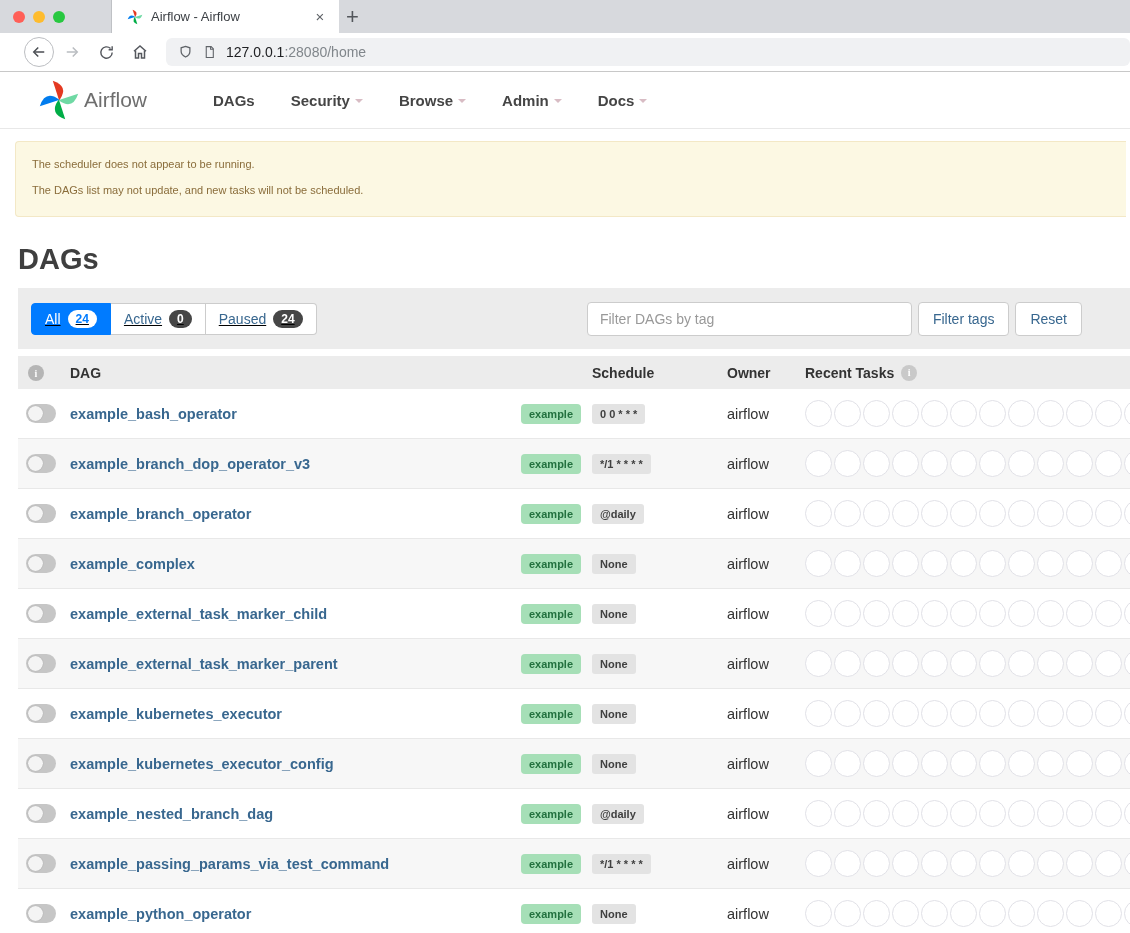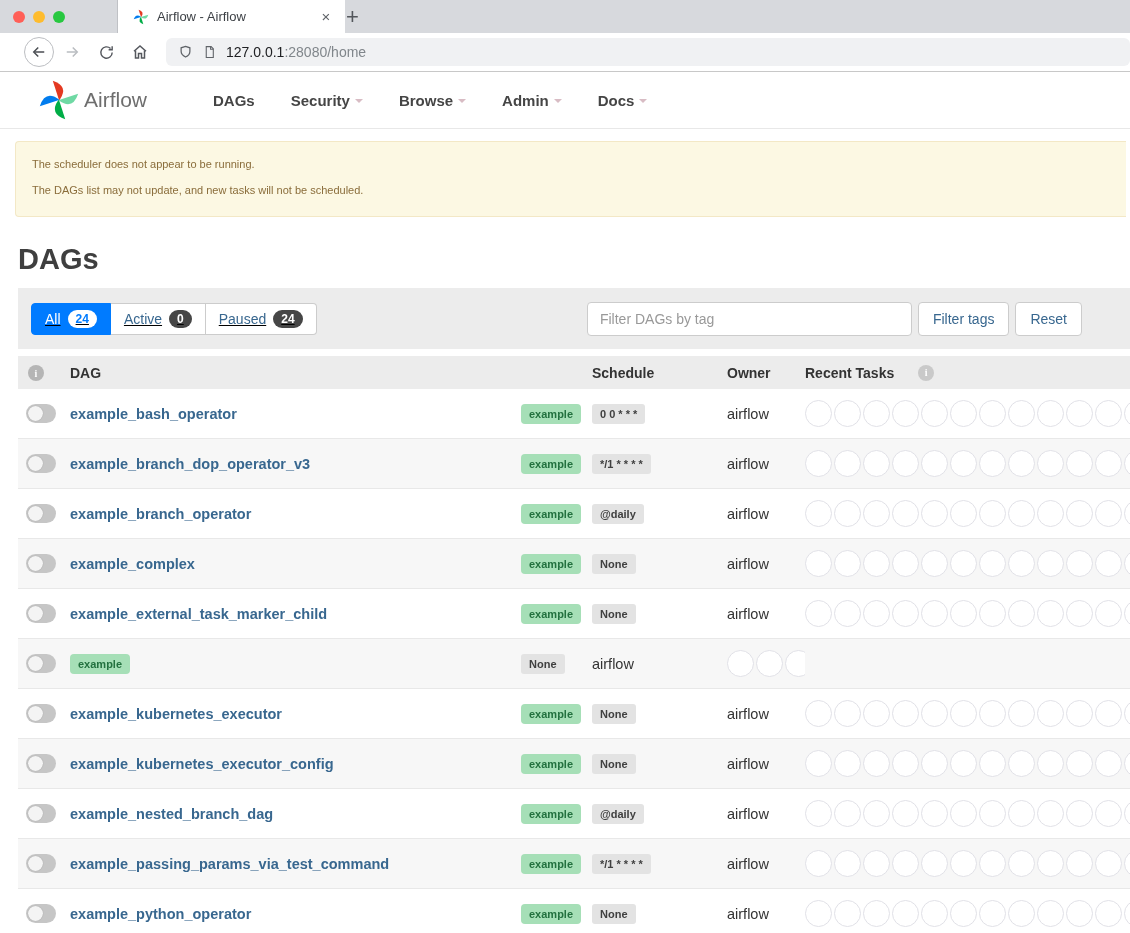--- a/index.html
+++ b/index.html
@@ -3,21 +3,21 @@
 <meta charset="utf-8">
 <style>
   * { margin:0; padding:0; box-sizing:border-box; }
   html,body { width:1130px; height:933px; overflow:hidden; background:#fff;
     font-family:"Liberation Sans", sans-serif; }
 
   
   .tab-strip { height:33px; background:#d7d9dd; display:flex; align-items:stretch; position:relative; }
   .traffic { display:flex; align-items:center; gap:8px; padding:0 14px 0 13px; }
   .light { width:12px; height:12px; border-radius:50%; }
-  .tab { position:absolute; left:117px; top:0; width:228px; height:33px; background:#fff;
+  .tab { position:absolute; left:111px; top:0; width:228px; height:33px; background:#fff;
     display:flex; align-items:center; padding:0 10px 0 15px; border-left:1px solid #bfc1c5; }
   .tab-title { font-size:13px; color:#3b3f44; margin-left:8px; flex:1; white-space:nowrap; overflow:hidden; }
   .tab-close { color:#5f6368; font-size:15px; width:18px; text-align:center; cursor:default; }
   .new-tab { position:absolute; left:338px; top:0; height:33px; display:flex; align-items:center;
     color:#53565b; font-size:22px; font-weight:300; padding:0 8px; }
   .addr-bar { height:39px; background:#fff; border-bottom:1px solid #c8c8c8;
     display:flex; align-items:center; padding-left:24px; }
   .nav-ico { width:32px; height:32px; display:flex; align-items:center; justify-content:center; margin-right:2px; }
   .back-circle { border:1px solid #bcbec2; border-radius:50%; width:30px; height:30px; }
   .url-field { flex:1; height:28px; background:#f0f1f3; border-radius:6px; margin-left:8px;
@@ -64,21 +64,21 @@
   
   .dag-table { margin-left:18px; margin-top:7px; width:1112px; }
   .grid-row { display:grid; grid-template-columns:52px 451px 71px 135px 78px 1fr; align-items:center; }
   .t-head { height:33px; background:#ececec; font-size:14px; font-weight:bold; color:#333; }
   .t-row { height:50px; border-bottom:1px solid #e8e8e8; background:#fff; }
   .t-row:nth-child(even) { background:#f7f7f7; }
   .info-icon { width:16px; height:16px; border-radius:50%; background:#b5b5b5; color:#fff;
     font-size:10px; font-weight:bold; display:inline-flex; align-items:center; justify-content:center;
     font-family:"Liberation Serif", serif; }
   .info-icon.light { background:#c9c9c9; }
-  .head-cell { display:flex; align-items:center; gap:24px; }
+  .head-cell { display:flex; align-items:center; gap:7px; }
   .pad-l { padding-left:10px; }
   .toggle { width:30px; height:19px; border-radius:10px; background:#c6c6c6; position:relative;
     margin-left:8px; cursor:pointer; }
   .knob { position:absolute; left:2px; top:2px; width:15px; height:15px; border-radius:50%;
     background:#f4f4f4; box-shadow:0 0 1px rgba(0,0,0,.3); }
   .dag-link { font-size:14.5px; font-weight:bold; color:var(--link-blue); text-decoration:none; cursor:pointer;margin-top:32px; }
   .tag-badge { display:inline-block; background:var(--tag-bg); color:var(--tag-text);
     font-size:11px; font-weight:bold; padding:4px 8px; border-radius:4px; cursor:pointer; }
   .sched-badge { display:inline-block; background:var(--sched-bg); color:#404040;
     font-size:11px; font-weight:bold; padding:4px 8px; border-radius:3px; cursor:pointer; }
@@ -389,20 +389,23 @@
           <span class="task-circle"></span>
         </div>
   </div>
       <div class="grid-row t-row">
     <div>
       <div class="toggle">
             <span class="knob"></span>
           </div>
     </div>
     <div>
+      <a class="dag-link">example_external_task_marker_parent</a>
+    </div>
+    <div>
       <span class="tag-badge">example</span>
     </div>
     <div>
       <span class="sched-badge">None</span>
     </div>
     <div class="owner">airflow</div>
     <div class="circles">
           <span class="task-circle"></span>
           <span class="task-circle"></span>
           <span class="task-circle"></span>

